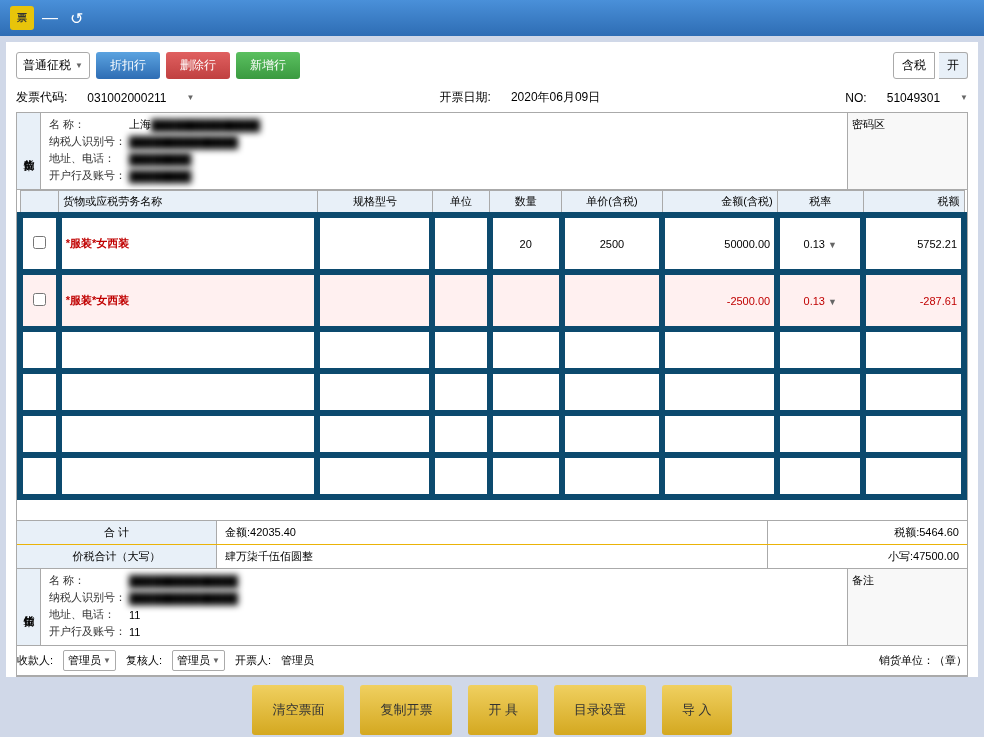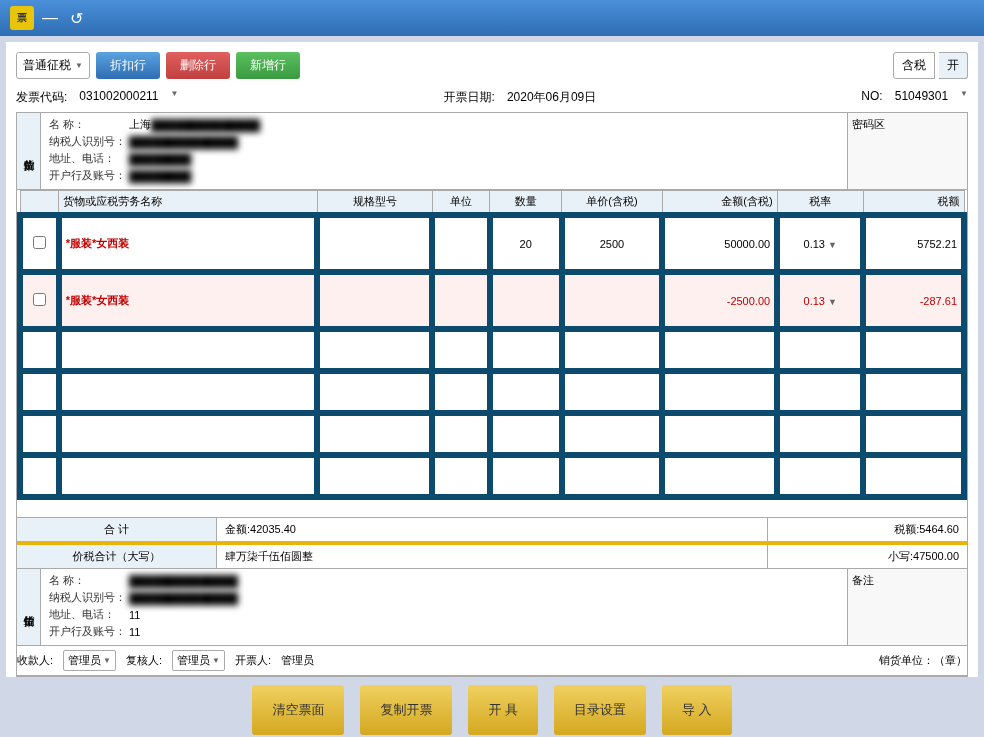--- a/index.html
+++ b/index.html
@@ -107,23 +107,23 @@
     .tax-value {
       border: 1px solid #aaa;
       border-left: none;
       padding: 4px 8px;
       border-radius: 0 3px 3px 0;
       background: #e8f0f8;
       font-size: 12px;
     }
     .invoice-header {
       display: flex;
-      align-items: flex-start;
+      align-items: center;
       margin-bottom: 6px;
-      gap: 12px;
+      gap: 20px;
       font-size: 12px;
     }
     .invoice-form {
       border: 1px solid #aaa;
       display: flex;
       flex: 1;
       min-height: 0;
       flex-direction: column;
     }
     .buyer-section {
@@ -193,21 +193,21 @@
     .spec-col { width: 80px; }
     .unit-col { width: 40px; }
     .qty-col { width: 50px; }
     .price-col { width: 70px; }
     .amount-col { width: 80px; text-align: right !important; }
     .rate-col { width: 60px; }
     .tax-col { width: 70px; text-align: right !important; }
     .red-text { color: #c00000; font-weight: bold; }
     .total-row {
       display: flex;
-      border-bottom: 4px solid #eab308;
+      border-bottom: 1px solid #eab308;
       font-size: 11px;
     }
     .total-label {
       width: 200px;
       padding: 4px 8px;
       text-align: center;
       background: #e8f0f8;
       border-right: 1px solid #aaa;
     }
     .total-amount {

